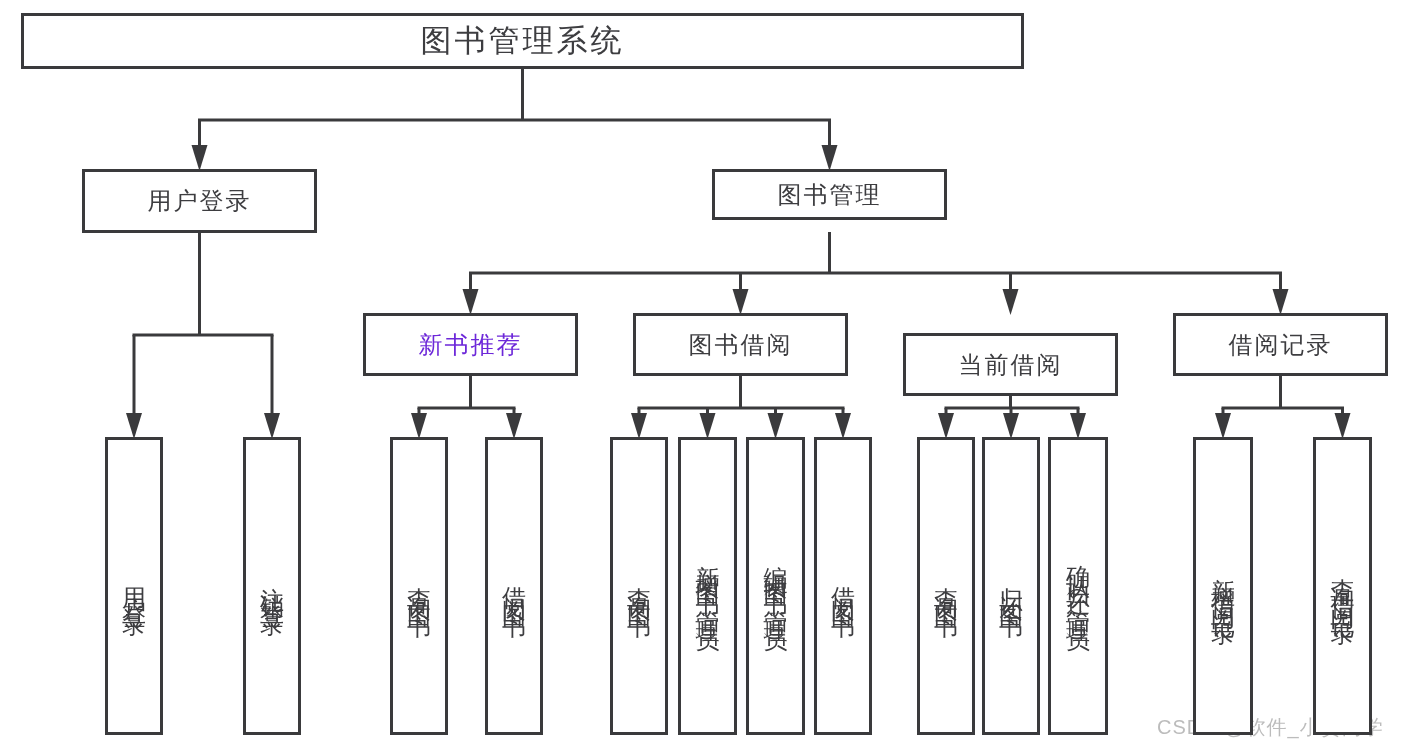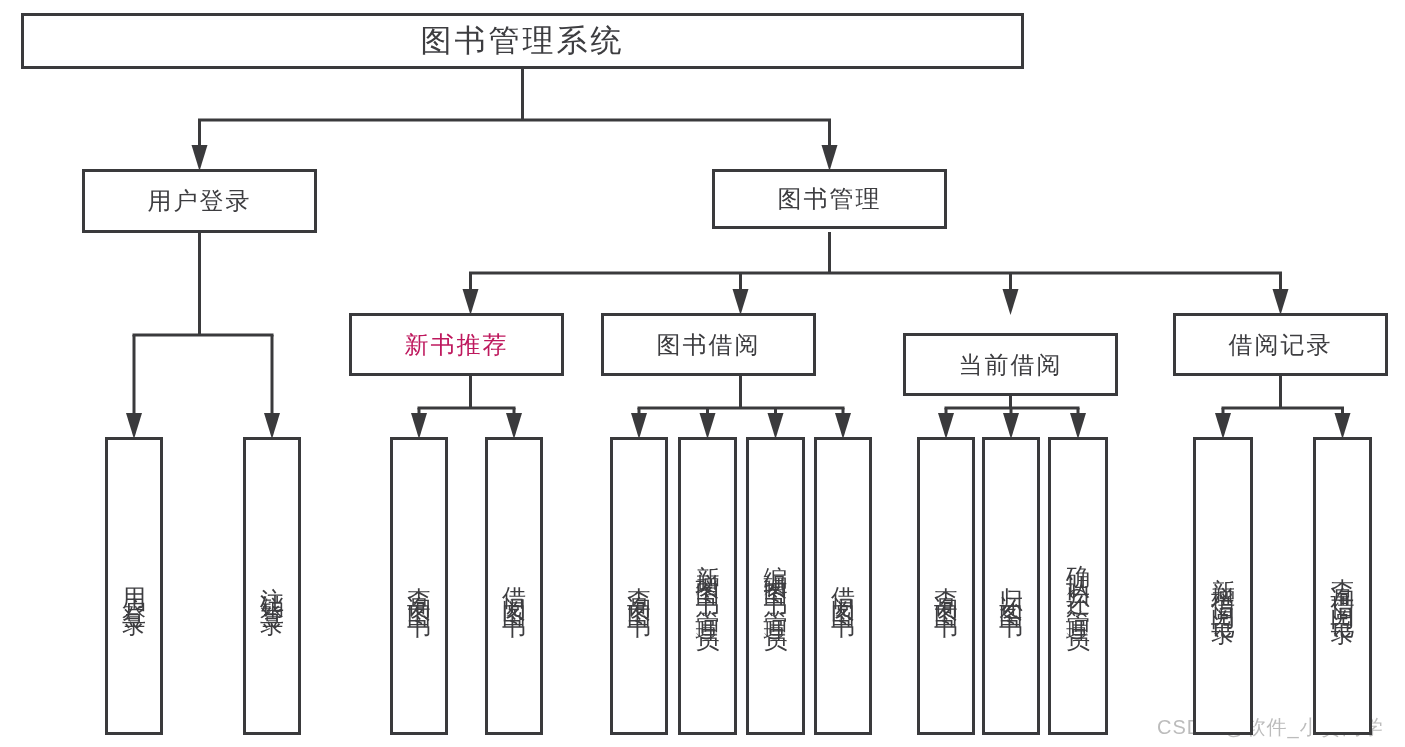--- a/index.html
+++ b/index.html
@@ -114,27 +114,27 @@
       <line x1="1342.5" y1="408" x2="1342.5" y2="417" stroke="#3a3a3c" stroke-width="3"></line>
       <polygon points="1334.5,413 1350.5,413 1342.5,439" fill="#3a3a3c"></polygon>
     </svg>
   <div class="watermark" id="watermark" style="left: 1157px; top: 714px; color: rgb(188, 188, 188);">CSDN @软件_小贺同学</div>
 <div class="node h root" style="left: 21px; top: 13px; width: 1003px; height: 56px; border-color: rgb(58, 58, 60); background: rgb(255, 255, 255); color: rgb(61, 61, 64);">
       <span class="label">图书管理系统</span>
     </div>
     <div class="node h" style="left: 82px; top: 169px; width: 235px; height: 64px; border-color: rgb(58, 58, 60); background: rgb(255, 255, 255); color: rgb(61, 61, 64);">
       <span class="label">用户登录</span>
     </div>
-    <div class="node h" style="left: 712px; top: 169px; width: 235px; height: 60px; border-color: rgb(58, 58, 60); background: rgb(255, 255, 255); color: rgb(61, 61, 64);">
+    <div class="node h" style="left: 712px; top: 169px; width: 235px; height: 51px; border-color: rgb(58, 58, 60); background: rgb(255, 255, 255); color: rgb(61, 61, 64);">
       <span class="label">图书管理</span>
     </div>
-    <div class="node h" style="left: 349px; top: 313px; width: 215px; height: 63px; border-color: rgb(58, 58, 60); background: rgb(255, 255, 255); color: #be185d;">
+    <div class="node h" style="left: 363px; top: 313px; width: 215px; height: 63px; border-color: rgb(58, 58, 60); background: rgb(255, 255, 255); color: #6d28d9;">
       <span class="label">新书推荐</span>
     </div>
-    <div class="node h" style="left: 601px; top: 313px; width: 215px; height: 63px; border-color: rgb(58, 58, 60); background: rgb(255, 255, 255); color: rgb(61, 61, 64);">
+    <div class="node h" style="left: 633px; top: 313px; width: 215px; height: 63px; border-color: rgb(58, 58, 60); background: rgb(255, 255, 255); color: rgb(61, 61, 64);">
       <span class="label">图书借阅</span>
     </div>
     <div class="node h" style="left: 903px; top: 313px; width: 215px; height: 63px; border-color: rgb(58, 58, 60); background: rgb(255, 255, 255); color: rgb(61, 61, 64); margin-top: 20px;">
       <span class="label">当前借阅</span>
     </div>
     <div class="node h" style="left: 1173px; top: 313px; width: 215px; height: 63px; border-color: rgb(58, 58, 60); background: rgb(255, 255, 255); color: rgb(61, 61, 64);">
       <span class="label">借阅记录</span>
     </div>
     <div class="node v" style="left: 105px; top: 437px; width: 58px; height: 298px; border-color: rgb(58, 58, 60); background: rgb(255, 255, 255); color: rgb(61, 61, 64);">
       <span class="label">用户登录</span>

